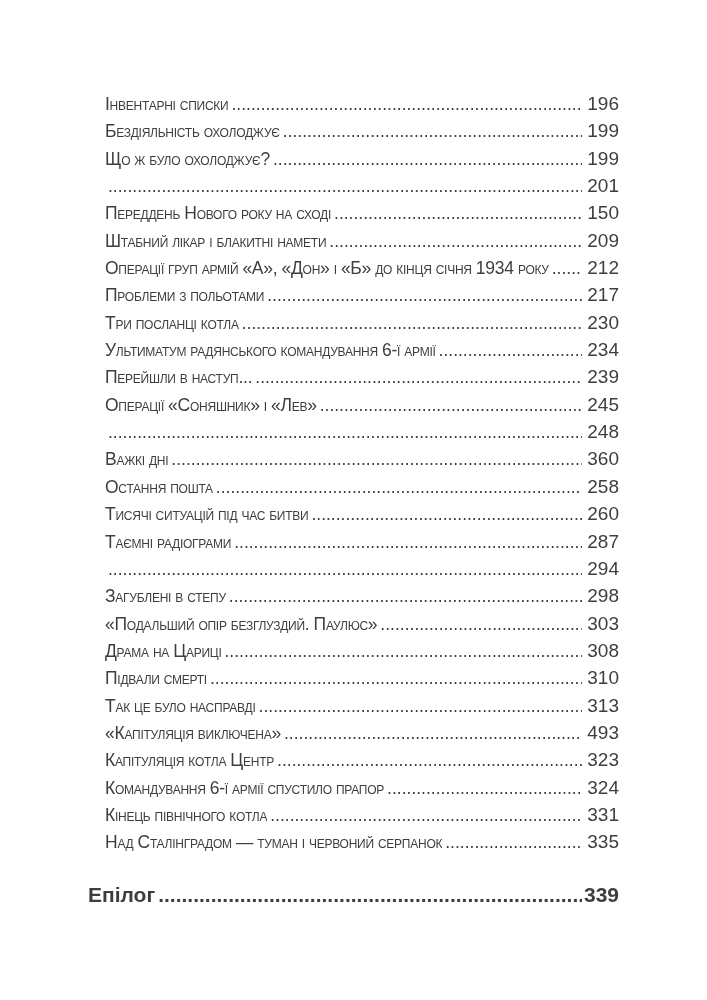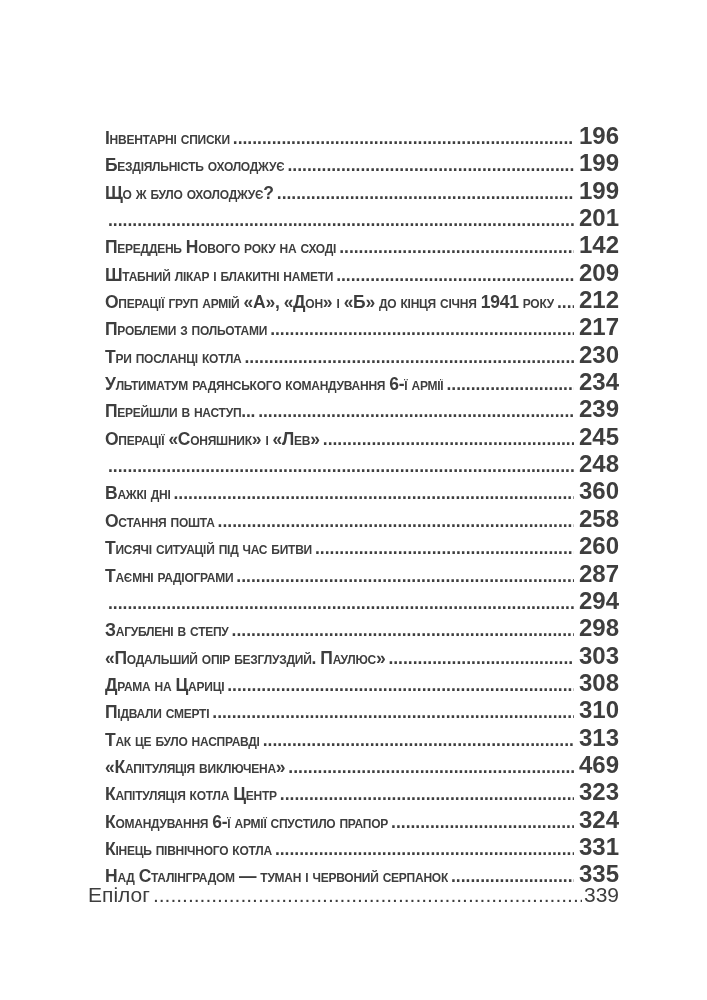--- a/index.html
+++ b/index.html
@@ -16,21 +16,20 @@
   .book-page {
     position: absolute;
     inset: 0;
     background: #ffffff;
   }
   .toc-list {
     position: absolute;
     left: 105px;
     top: 90px;
     width: 514px;
-    font-weight: bold;
   }
   .toc-row {
     display: flex;
     align-items: baseline;
     height: 27.35px;
     font-size: 17.5px;
     line-height: 27.35px;
   }
   .toc-title {
     font-variant: small-caps;
@@ -47,32 +46,32 @@
     overflow: hidden;
     white-space: nowrap;
     margin: 0 5px 0 3px;
     color: var(--ink, #3e3e3e);
   }
   .toc-leader::after {
     content: "..........................................................................................................................................................";
   }
   .toc-page {
     flex: 0 0 auto;
-    font-size: 24px;
-    margin-top: 32px;
+    font-size: 19px;
   }
   .epilogue-row {
     position: absolute;
     left: 88px;
     top: 880px;
     width: 531px;
     display: flex;
     align-items: baseline;
     font-size: 21px;
     line-height: 30px;
+    font-weight: bold;
   }
   .epilogue-title {
     white-space: nowrap;
     flex: 0 0 auto;
   }
   .epilogue-leader {
     flex: 1 1 8px;
     min-width: 4px;
     overflow: hidden;
     white-space: nowrap;
@@ -110,31 +109,31 @@
   </div>
 
   <div class="toc-row">
     <span class="toc-leader"></span>
     <span class="toc-page">201</span>
   </div>
 
   <div class="toc-row">
     <span class="toc-title">Переддень Нового року на сході</span>
     <span class="toc-leader"></span>
-    <span class="toc-page">142</span>
+    <span class="toc-page">150</span>
   </div>
 
   <div class="toc-row">
     <span class="toc-title">Штабний лікар і блакитні намети</span>
     <span class="toc-leader"></span>
     <span class="toc-page">209</span>
   </div>
 
   <div class="toc-row">
-    <span class="toc-title">Операції груп армій «А», «Дон» і «Б» до кінця січня 1941 року</span>
+    <span class="toc-title">Операції груп армій «А», «Дон» і «Б» до кінця січня 1934 року</span>
     <span class="toc-leader"></span>
     <span class="toc-page">212</span>
   </div>
 
   <div class="toc-row">
     <span class="toc-title">Проблеми з польотами</span>
     <span class="toc-leader"></span>
     <span class="toc-page">217</span>
   </div>
 
@@ -222,21 +221,21 @@
 
   <div class="toc-row">
     <span class="toc-title">Так це було насправді</span>
     <span class="toc-leader"></span>
     <span class="toc-page">313</span>
   </div>
 
   <div class="toc-row">
     <span class="toc-title">«Капітуляція виключена»</span>
     <span class="toc-leader"></span>
-    <span class="toc-page">469</span>
+    <span class="toc-page">493</span>
   </div>
 
   <div class="toc-row">
     <span class="toc-title">Капітуляція котла Центр</span>
     <span class="toc-leader"></span>
     <span class="toc-page">323</span>
   </div>
 
   <div class="toc-row">
     <span class="toc-title">Командування 6-ї армії спустило прапор</span>

